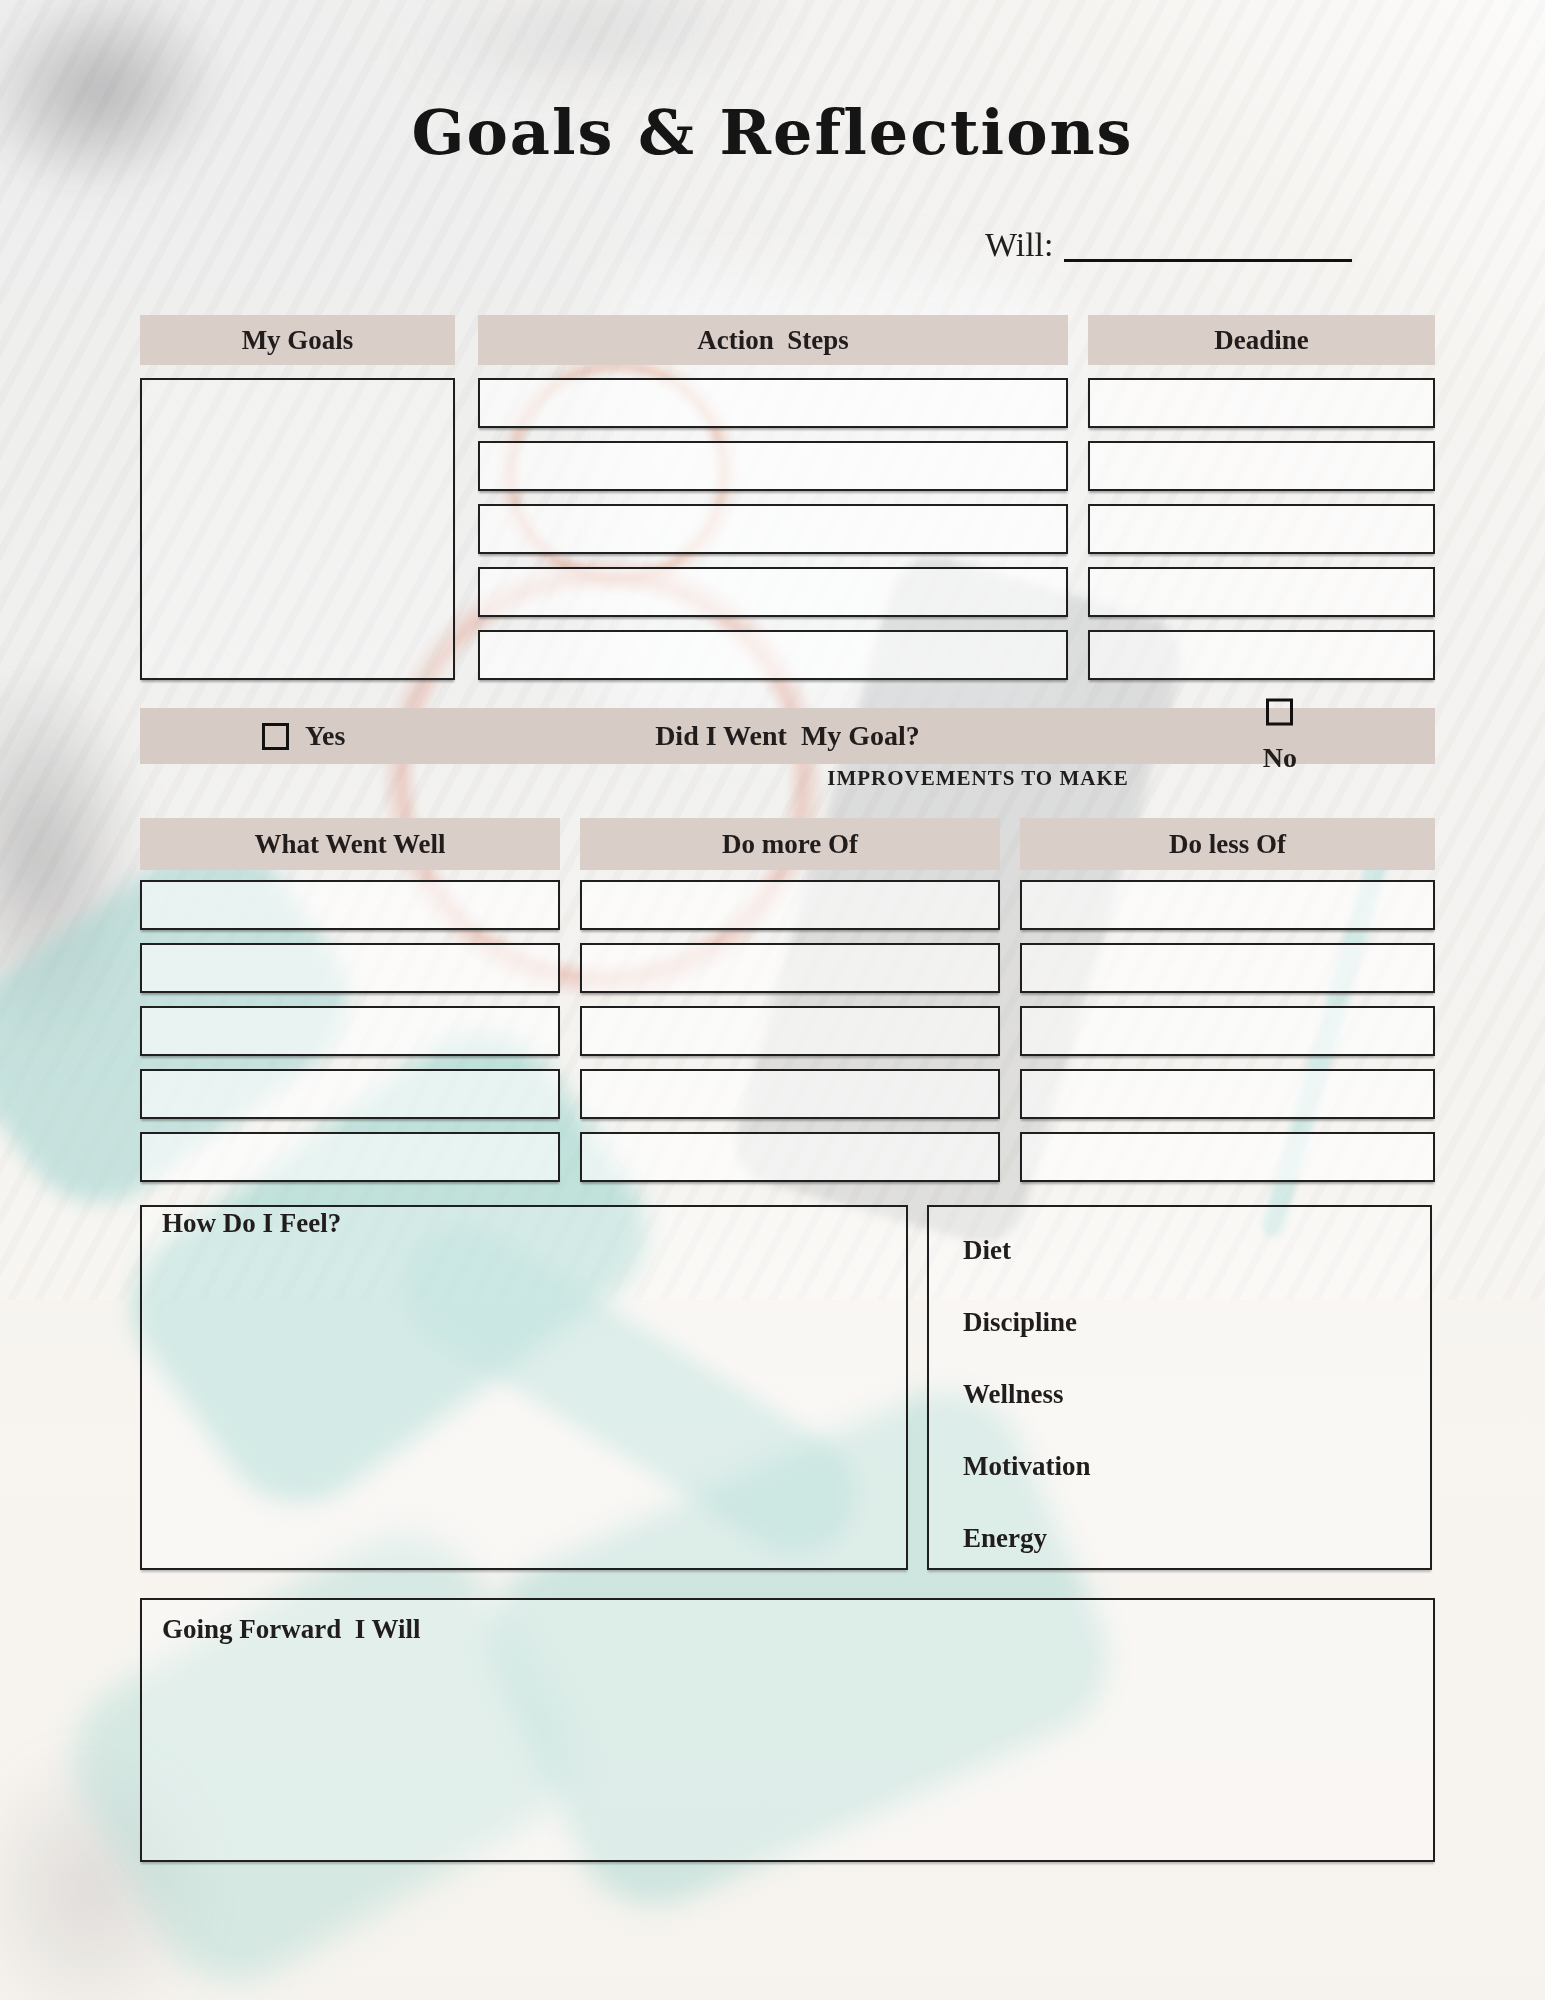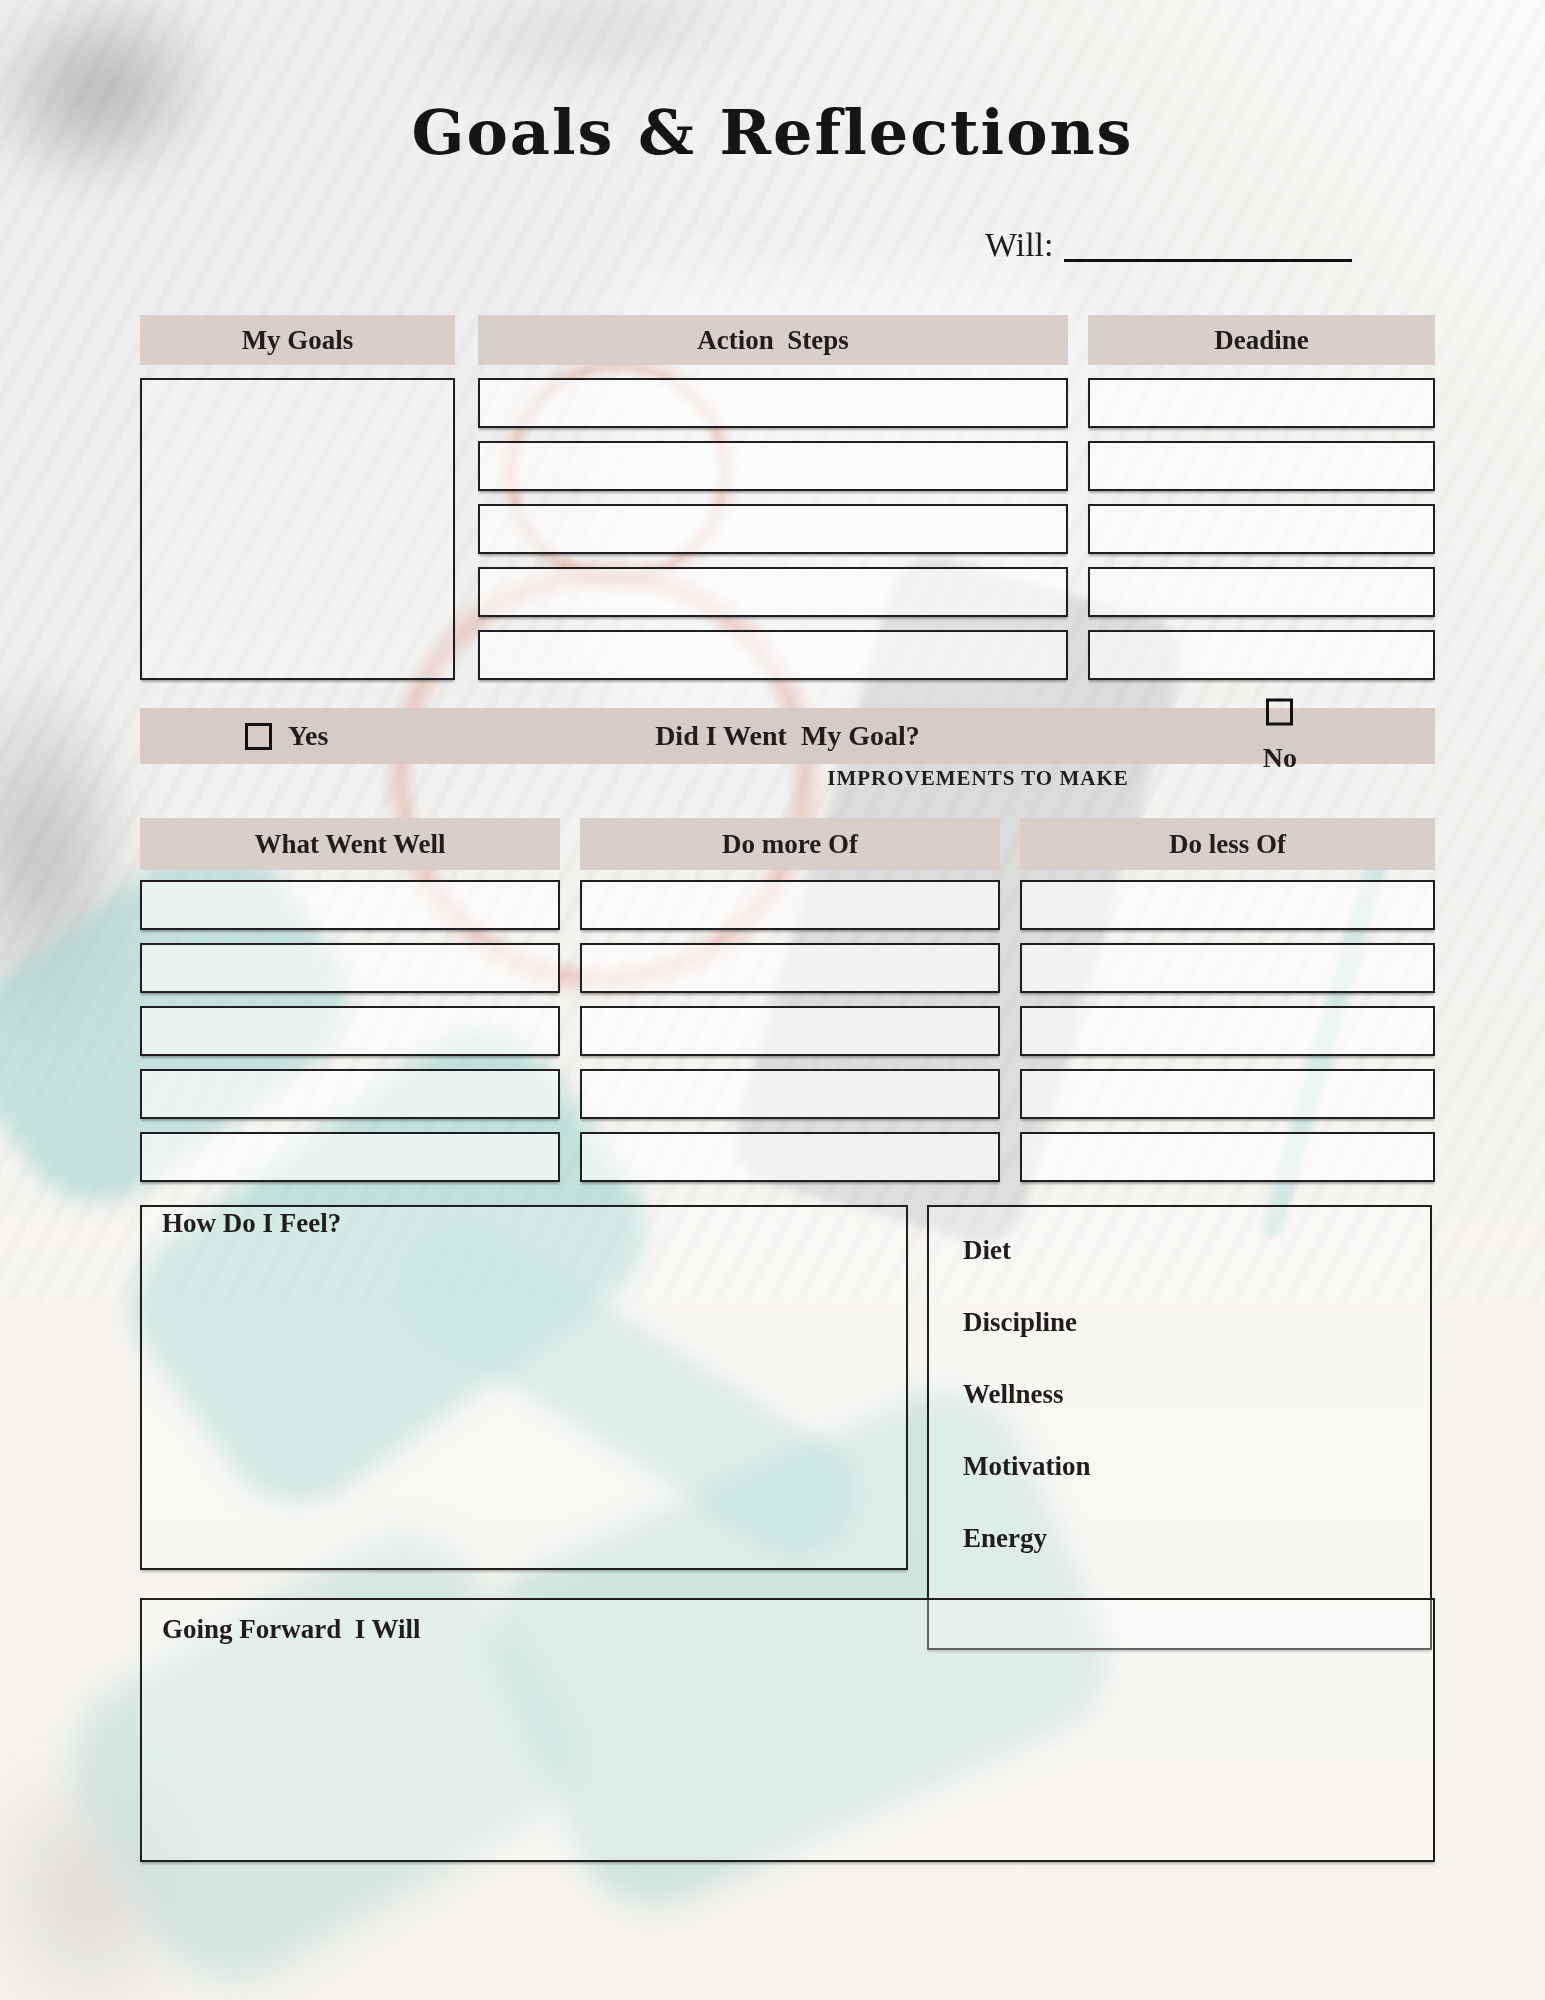--- a/index.html
+++ b/index.html
@@ -60,37 +60,37 @@
   .big-box{position:absolute;border:2px solid var(--box-border);
     box-shadow:0 3px 2px -1px rgba(50,50,50,.38);background:rgba(255,255,255,.22);}
   .my-goals-box{left:140px;top:378px;width:315px;height:302px;}
   .col{position:absolute;display:flex;flex-direction:column;gap:13px;}
   .actions-col{left:478px;top:378px;width:590px;height:302px;}
   .deadline-col{left:1088px;top:378px;width:347px;height:302px;}
   .field-box{flex:0 0 50px;width:100%;border:2px solid var(--box-border);
     background:rgba(255,255,255,.62);box-shadow:0 3px 2px -1px rgba(50,50,50,.38);}
   .banner{position:absolute;left:140px;top:708px;width:1295px;height:56px;background:var(--banner-bg);}
   .check-group{position:absolute;top:50%;transform:translateY(-50%);display:flex;align-items:center;gap:16px;}
-  .yes-group{left:105px;text-align:right;}
+  .yes-group{left:122px;text-align:right;}
   .no-group{right:138px;flex-direction:column;}
   .checkbox{width:27px;height:27px;border:3px solid #111;background:transparent;}
   .check-label,.banner-q{font-size:28px;font-weight:700;}
   .banner-q{position:absolute;left:50%;top:50%;transform:translate(-50%,-50%);}
   .impr-heading{position:absolute;left:978px;top:766px;transform:translateX(-50%);
     font-size:21px;font-weight:700;letter-spacing:1px;}
   .hdr-impr1{left:140px;top:818px;width:420px;height:52px;}
   .hdr-impr2{left:580px;top:818px;width:420px;height:52px;}
   .hdr-impr3{left:1020px;top:818px;width:415px;height:52px;}
   .impr-col1{left:140px;top:880px;width:420px;height:302px;}
   .impr-col2{left:580px;top:880px;width:420px;height:302px;}
   .impr-col3{left:1020px;top:880px;width:415px;height:302px;}
   .panel{position:absolute;border:2px solid var(--box-border);background:rgba(255,255,255,.30);
     box-shadow:0 3px 2px -1px rgba(50,50,50,.30);}
   .feel-box{left:140px;top:1205px;width:768px;height:365px;padding:1px 20px;}
-  .cat-box{left:927px;top:1205px;width:505px;height:445px;padding:26px 34px 12px;}
+  .cat-box{left:927px;top:1205px;width:505px;height:365px;padding:26px 34px 12px;}
   .panel-label{font-size:27px;font-weight:700;}
   .cat-label{font-size:27px;font-weight:700;line-height:34px;margin-bottom:38px;}
   .forward-box{left:140px;top:1598px;width:1295px;height:264px;padding:14px 20px;}
 </style>
 </head>
 <body>
 
 <div class="page">
 
   <div class="deco texture"></div>

